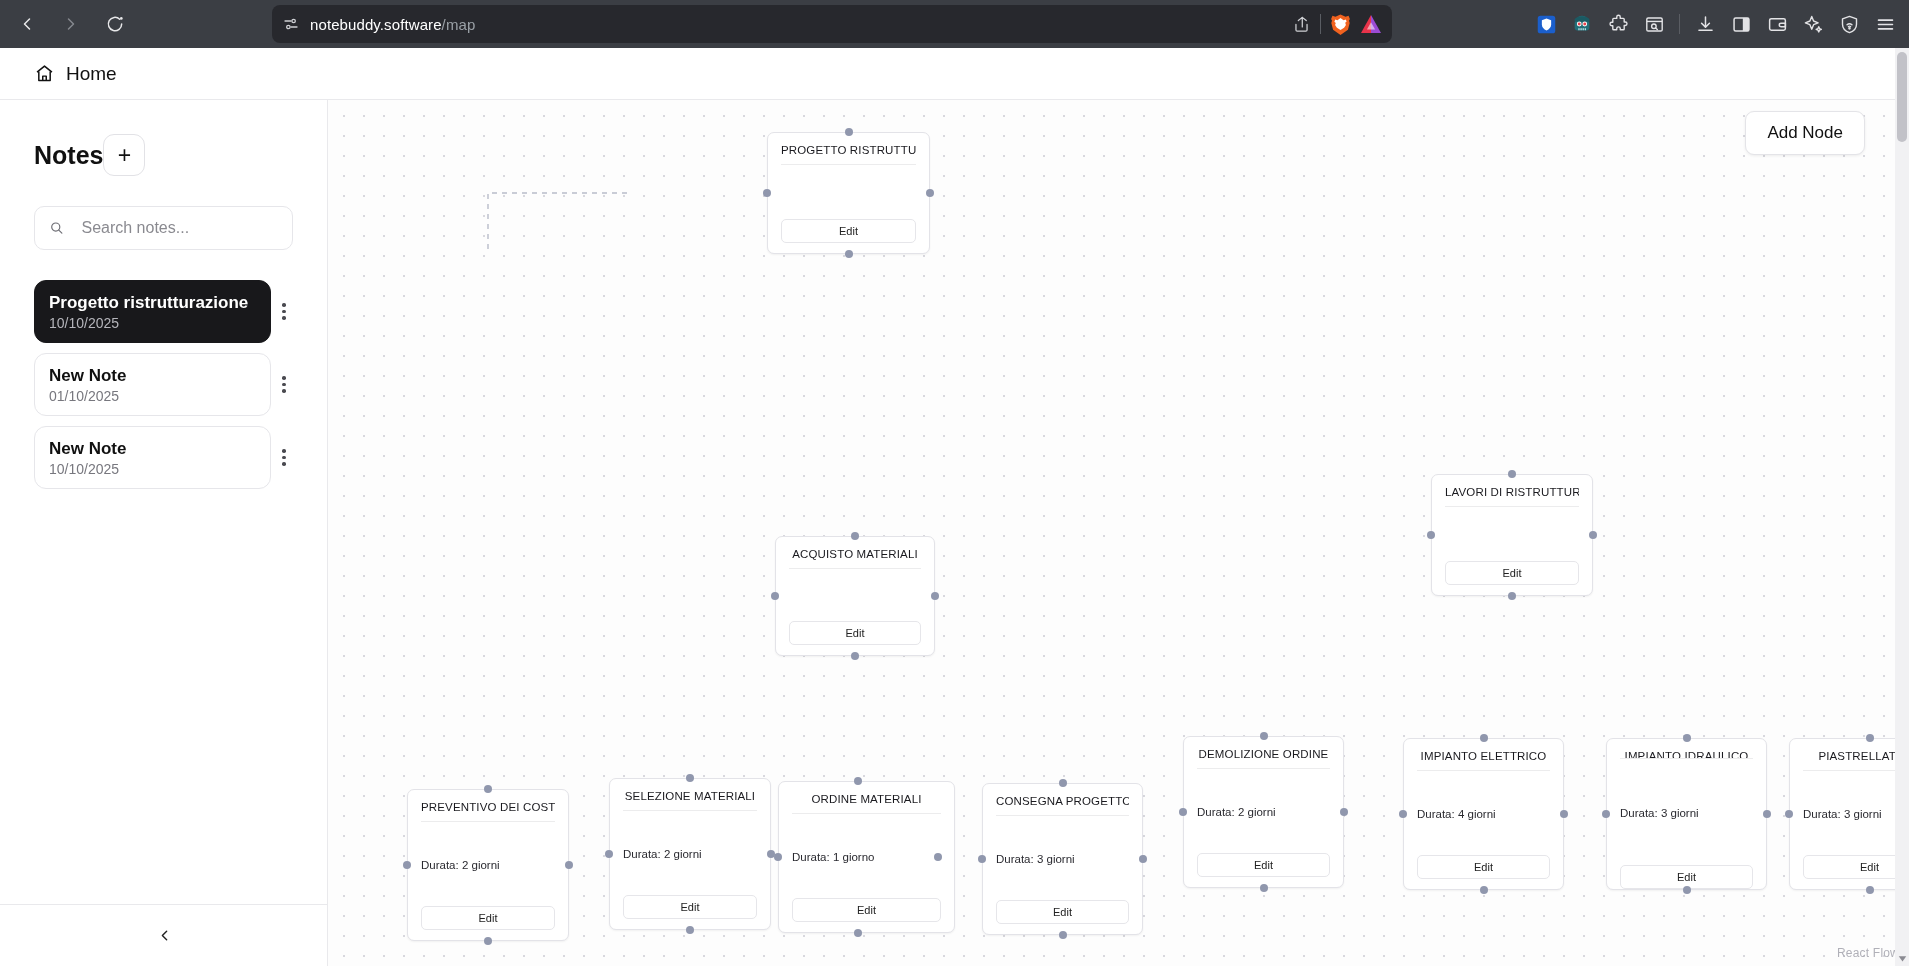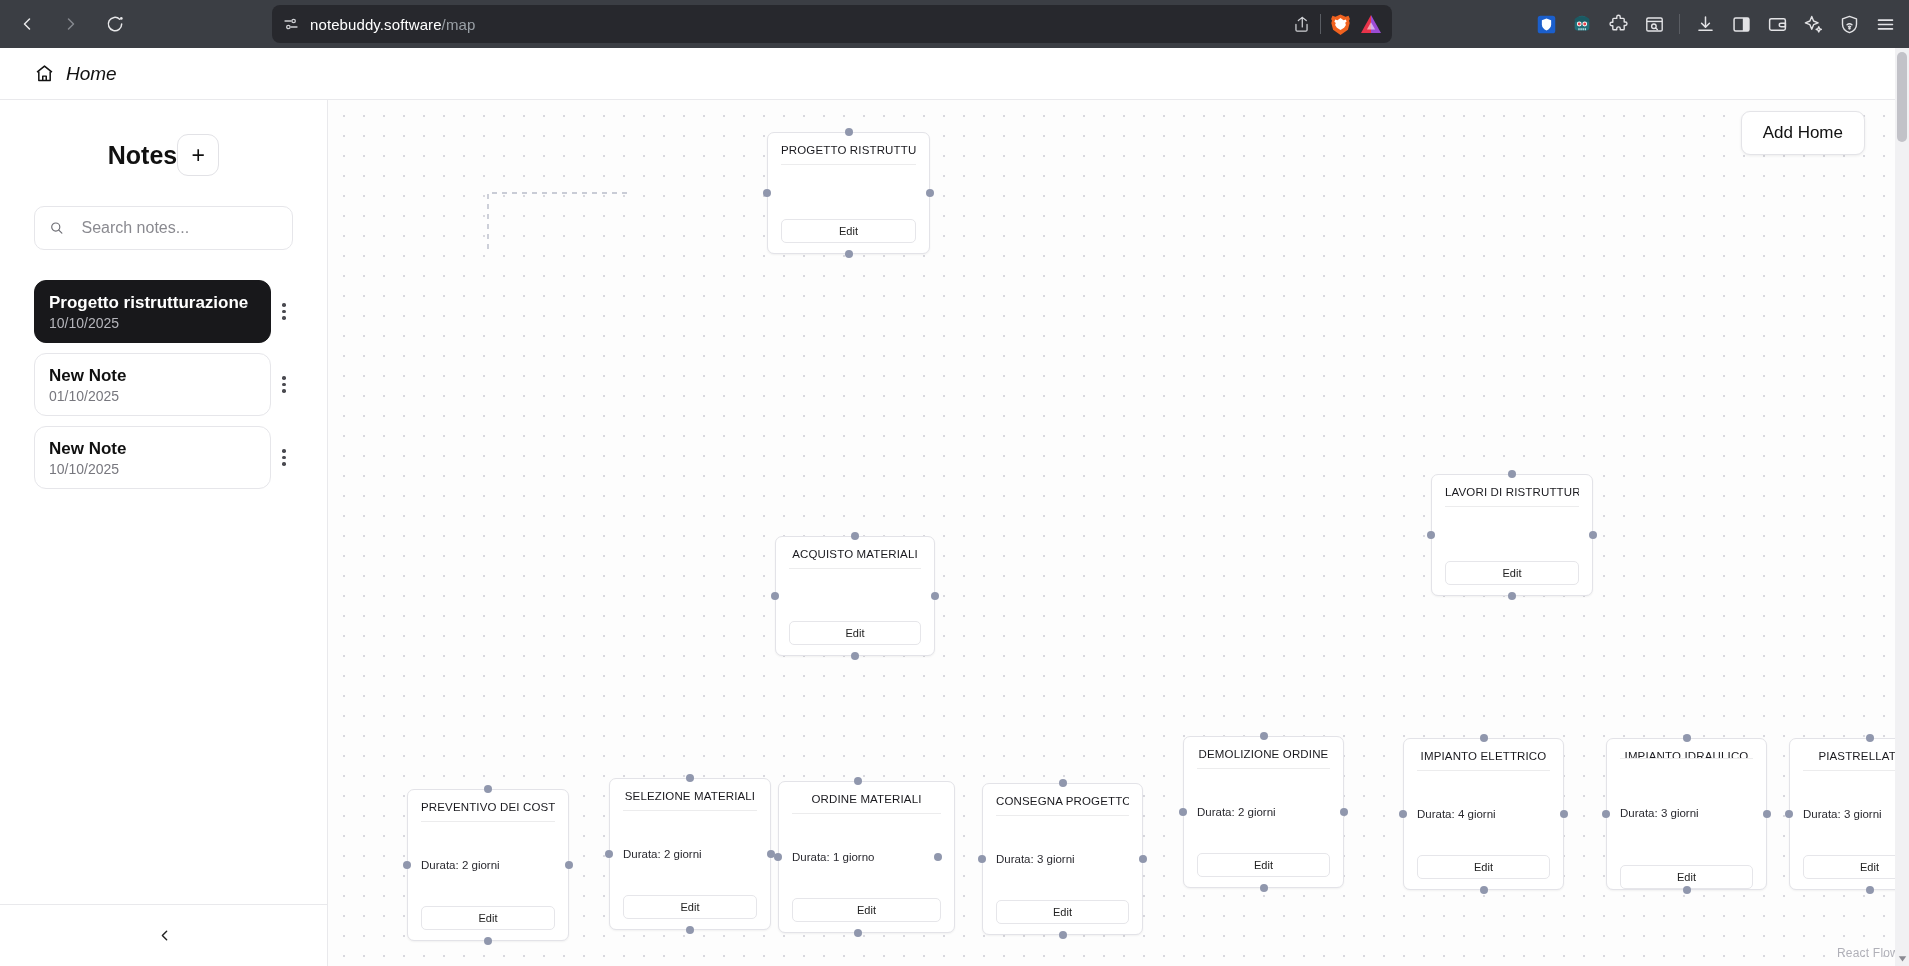--- a/index.html
+++ b/index.html
@@ -63,33 +63,33 @@
   .app {
     position: absolute; top: 48px; left: 0;
     width: 1909px; height: 918px; background: #fff; overflow: hidden;
   }
   .app-header {
     height: 52px; display: flex; align-items: center;
     padding-left: 34px; border-bottom: 1px solid #e9e9ec;
     background: #fff;
   }
   .home-link { display: flex; align-items: center; gap: 11px; cursor: pointer; }
-  .home-label { font-size: 19px; color: #111; font-weight: 400; font-style: italic; }
+  .home-label { font-size: 19px; color: #111; font-weight: 400; }
 
   .app-body { display: flex; height: 866px; }
 
   
   .sidebar {
     width: 328px; height: 866px; background: #fff;
     border-right: 1px solid #e9e9ec;
     display: flex; flex-direction: column;
     position: relative;
   }
   .sidebar-top {
-    display: flex; align-items: center; justify-content: center;
+    display: flex; align-items: center; justify-content: flex-start;
     padding: 34px 34px 0 34px;
   }
   .notes-title { font-size: 25px; font-weight: 700; color: #111; }
   .add-note-btn {
     width: 42px; height: 42px; border: 1px solid #e2e2e6; border-radius: 11px;
     background: #fff; display: flex; align-items: center; justify-content: center;
     cursor: pointer; font-size: 23px; color: #111; line-height: 1;
     font-weight: 300;
   }
 
@@ -417,21 +417,21 @@
       <div class="sidebar-footer">
         <div class="collapse-btn">
           <svg width="17" height="17" viewBox="0 0 24 24" fill="none" stroke="#222" stroke-width="2" stroke-linecap="round" stroke-linejoin="round">
               <polyline points="15 18 9 12 15 6"></polyline>
             </svg>
         </div>
       </div>
     </div>
 
     <div class="canvas">
-      <button class="add-node-btn">Add Home</button>
+      <button class="add-node-btn">Add Node</button>
       <svg class="edges" id="edge-layer">
           <path d="M 520.5 154 L 520.5 295 L 527 295 L 527 436" fill="none" stroke="#b8bcc9" stroke-width="1.4" stroke-dasharray="5 5"></path>
           <path d="M 439 93 L 160 93 L 160 689" fill="none" stroke="#b8bcc9" stroke-width="1.4" stroke-dasharray="5 5"></path>
           <path d="M 602 93 L 852.5 93 L 852.5 435 L 1103 435" fill="none" stroke="#b8bcc9" stroke-width="1.4" stroke-dasharray="5 5"></path>
           <path d="M 447 496 L 362 496 L 362 678" fill="none" stroke="#b8bcc9" stroke-width="1.4" stroke-dasharray="5 5"></path>
           <path d="M 527 556 L 527 618.5 L 530 618.5 L 530 681" fill="none" stroke="#b8bcc9" stroke-width="1.4" stroke-dasharray="5 5"></path>
           <path d="M 607 496 L 734.5 496 L 734.5 683" fill="none" stroke="#b8bcc9" stroke-width="1.4" stroke-dasharray="5 5"></path>
           <path d="M 1184 496 L 1184 566 L 935.5 566 L 935.5 636" fill="none" stroke="#b8bcc9" stroke-width="1.4" stroke-dasharray="5 5"></path>
           <path d="M 1184 496 L 1184 567 L 1155.5 567 L 1155.5 638" fill="none" stroke="#b8bcc9" stroke-width="1.4" stroke-dasharray="5 5"></path>
           <path d="M 1184 496 L 1184 567 L 1358.5 567 L 1358.5 638" fill="none" stroke="#b8bcc9" stroke-width="1.4" stroke-dasharray="5 5"></path>

